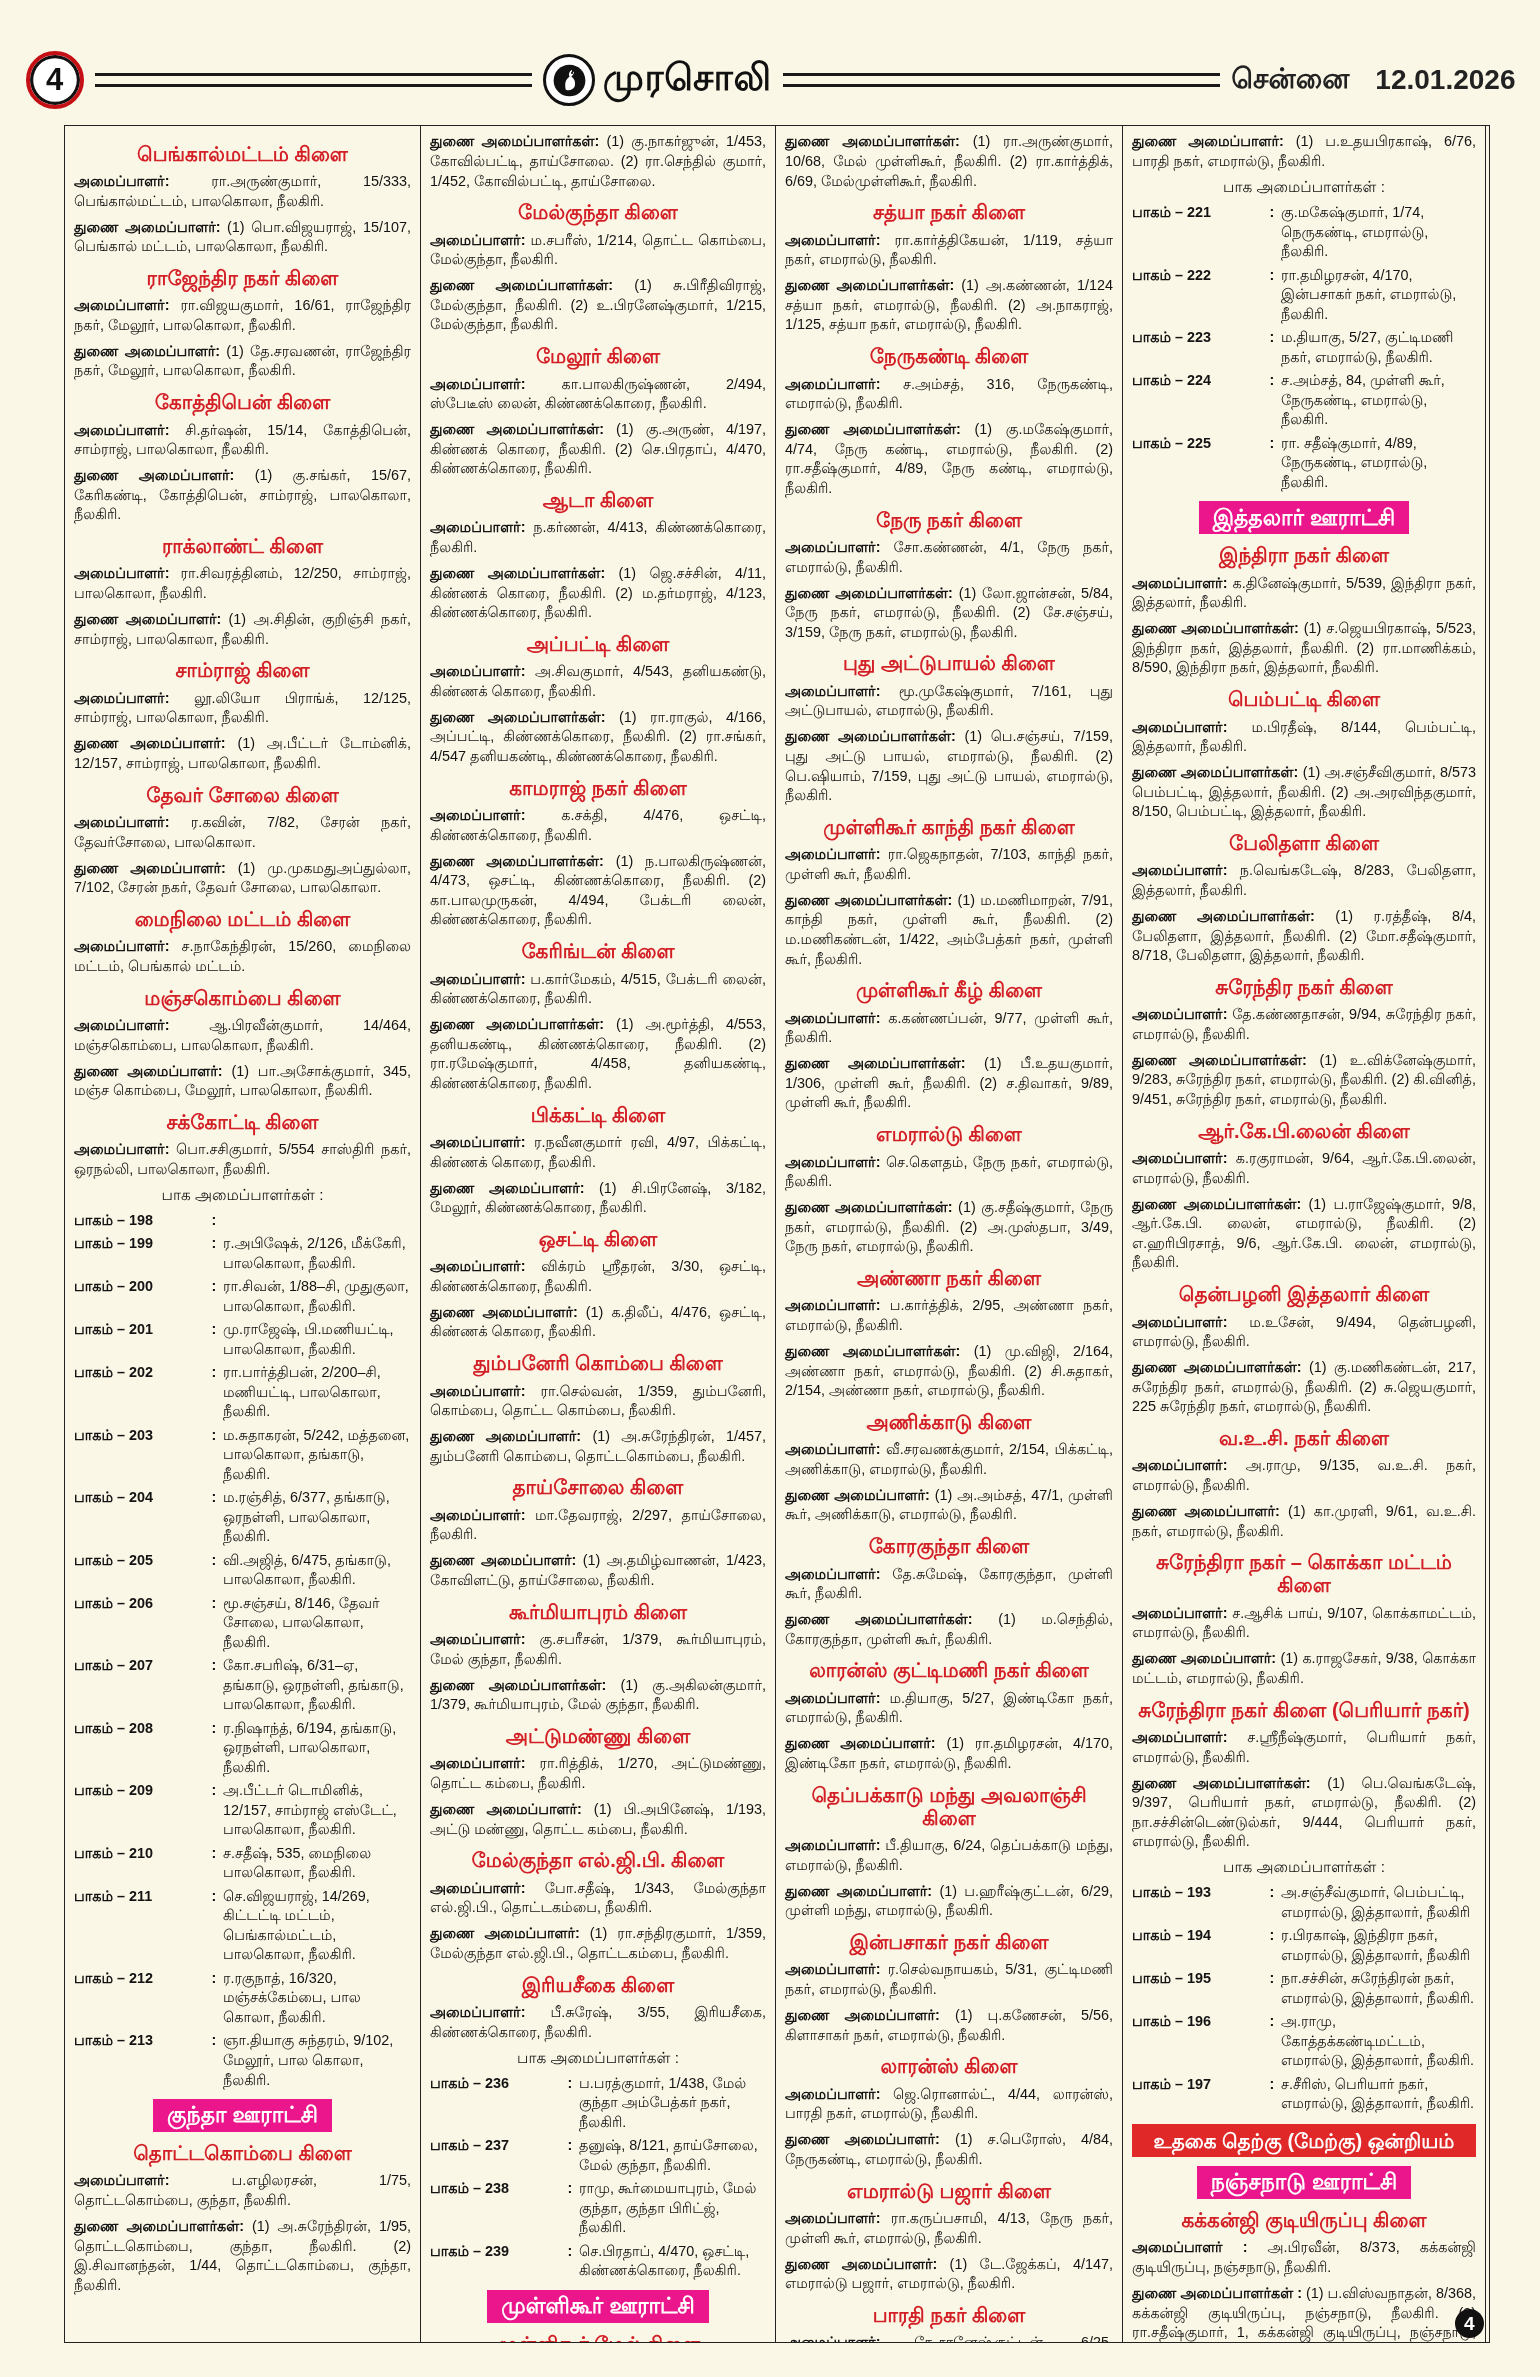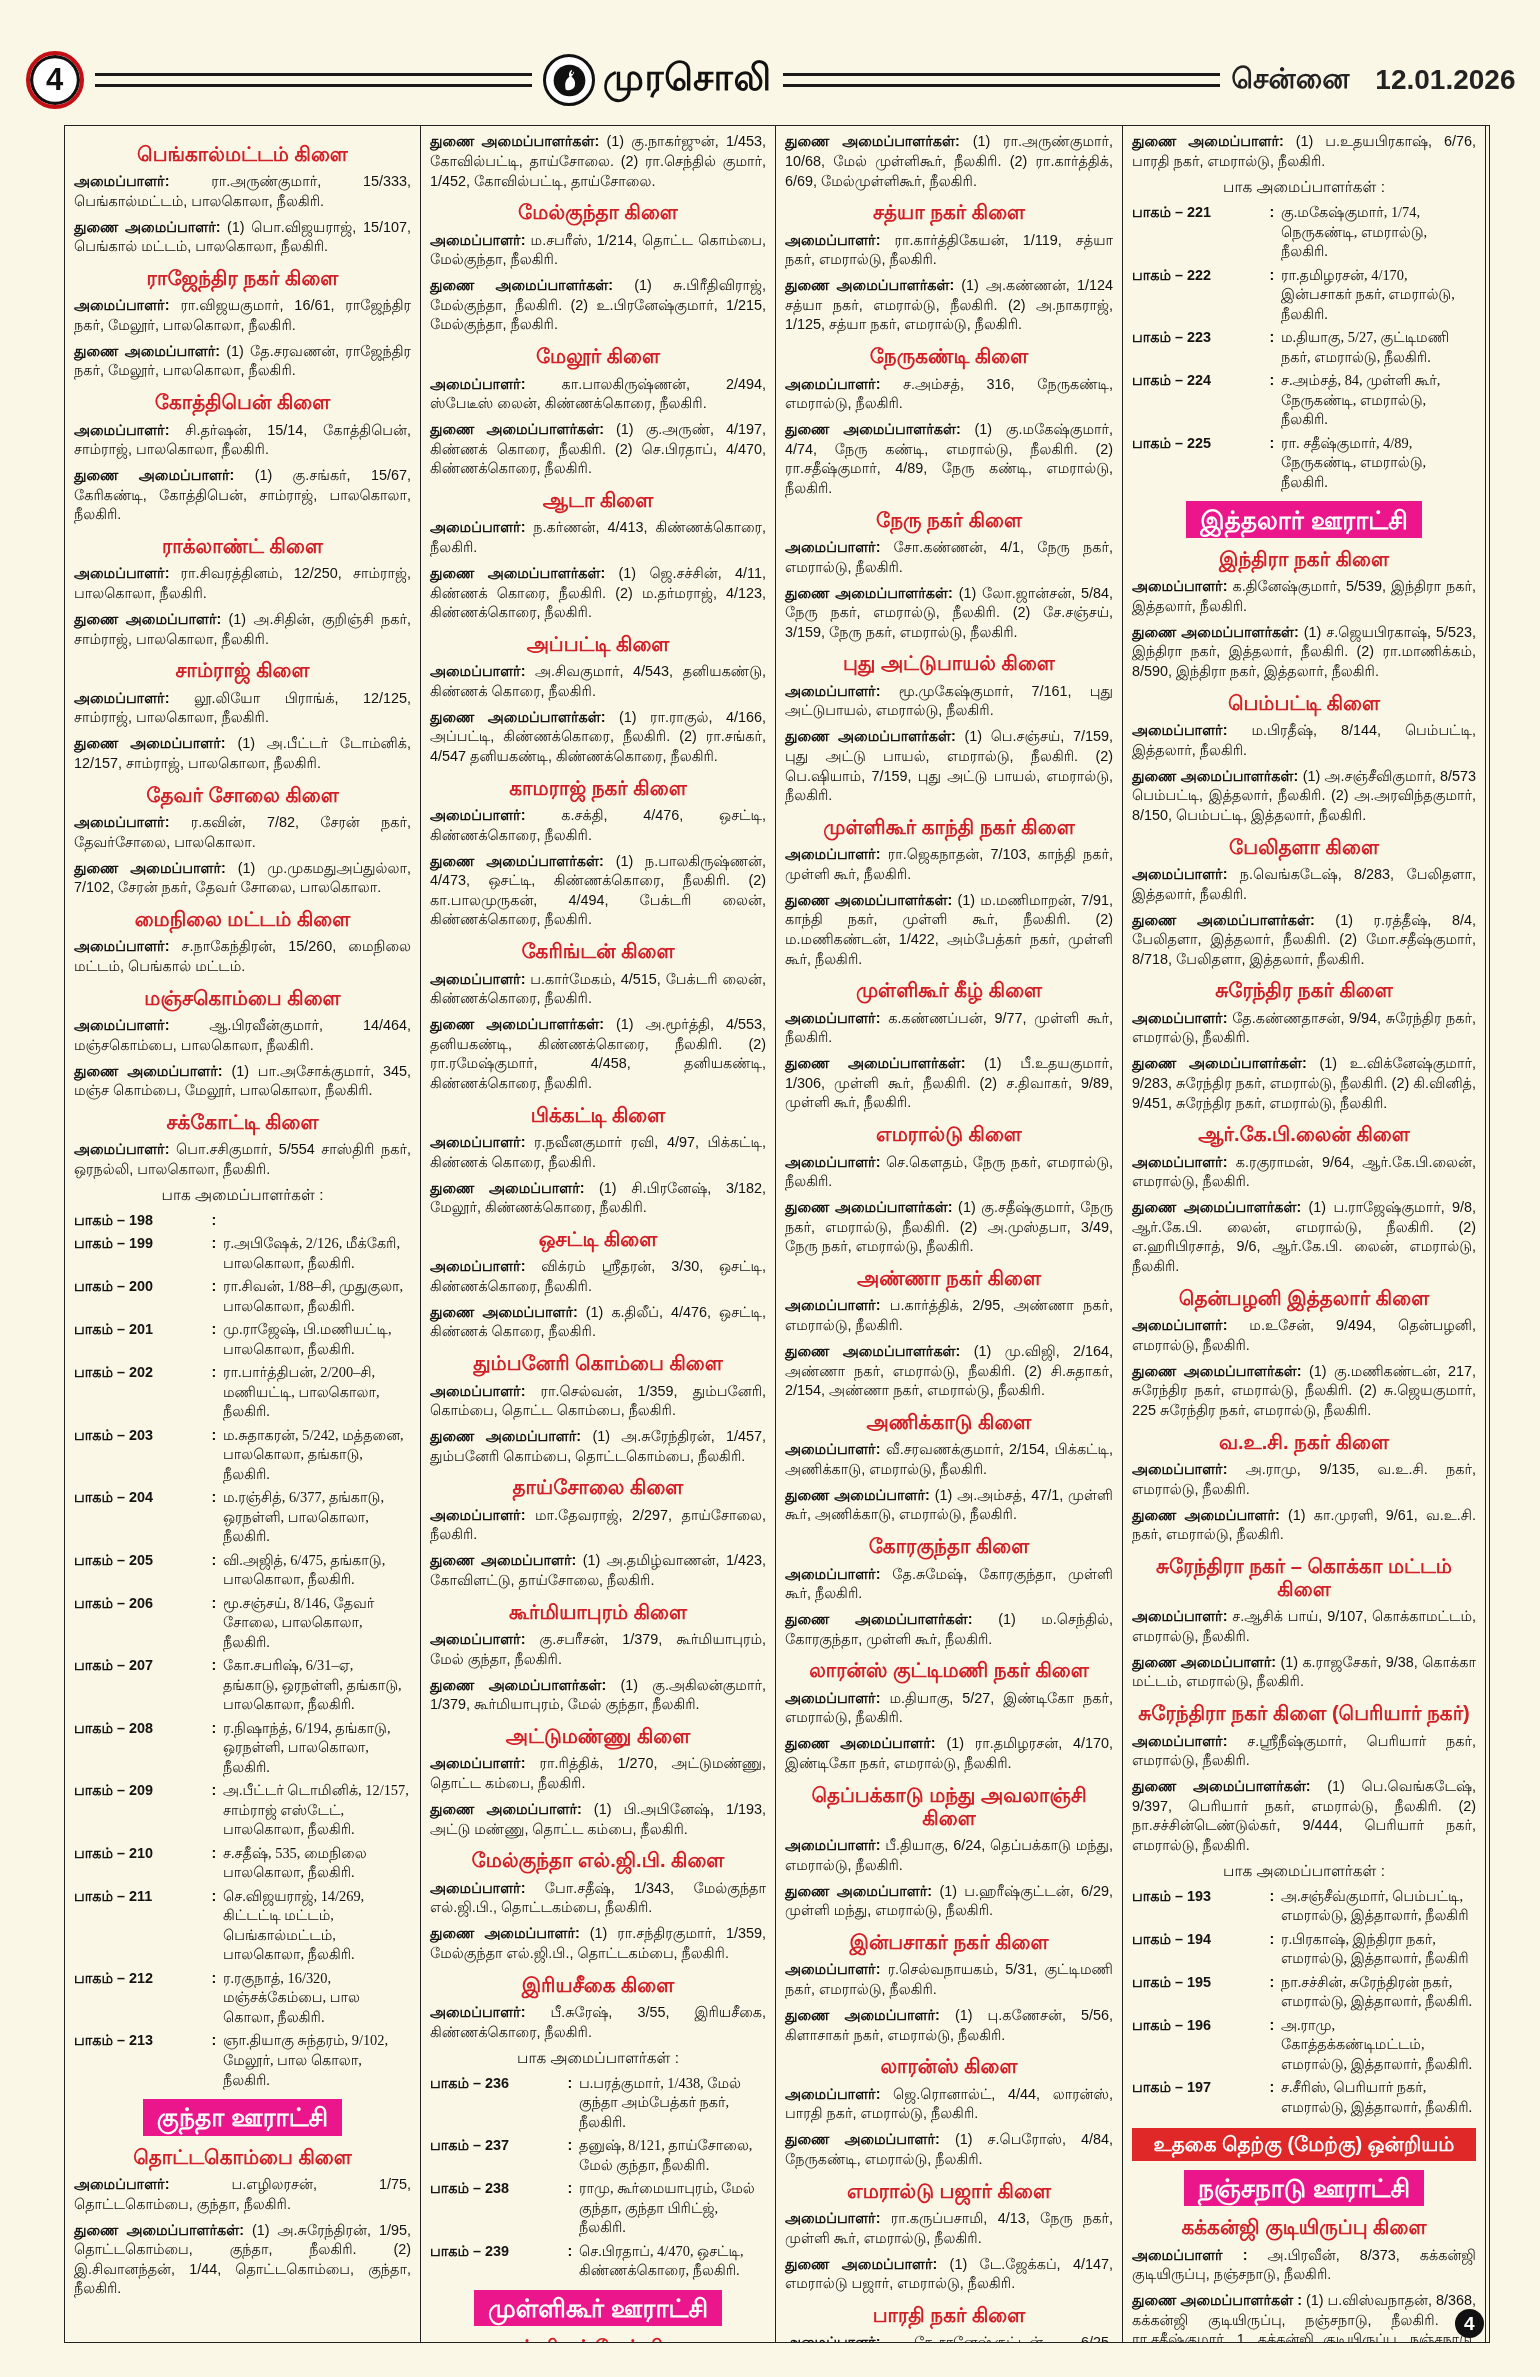--- a/index.html
+++ b/index.html
@@ -38,25 +38,25 @@
   .branch-heading{
     color:#d32027;font-weight:bold;font-size:20px;text-align:center;
     margin:10.2px 0 6.4px 0;line-height:1.15;
   }
   .para{font-size:14.4px;line-height:1.36;text-align:justify;margin:0 0 6.4px 0;}
   .para .lbl{font-weight:bold;}
   .subhead{font-weight:normal;font-size:15.3px;text-align:center;margin:6.4px 0 5.1px 0;}
   .ward{display:flex;font-size:14.4px;line-height:1.36;margin:0 0 3.8px 0;}
   .ward .wlabel{flex:0 0 131px;font-weight:bold;white-space:nowrap;}
   .ward .wcolon{flex:0 0 18px;font-weight:bold;text-align:center;}
-  .ward .wtext{flex:1 1 auto;text-align:left;font-family:Liberation Serif, serif;}
+  .ward .wtext{flex:1 1 auto;text-align:left;}
   .pink-banner-wrap{text-align:center;margin:9px 0 5.1px 0;}
   .pink-banner{
     display:inline-block;background:#ec168c;color:#fff;font-weight:bold;
-    font-size:25px;padding:3.2px 14px;line-height:1.2;
+    font-size:22px;padding:3.2px 14px;line-height:1.2;
   }
   .union-banner{
     background:#e02828;color:#fff;font-weight:bold;font-size:20px;
     text-align:center;padding:4.5px 3.8px;margin:10.2px 0 6.4px 0;line-height:1.2;
   }
   .footbadge{
     position:absolute;right:5.1px;bottom:3.8px;width:29px;height:29px;border-radius:50%;
     background:#111;color:#fff;font-size:19px;font-weight:bold;
     display:flex;align-items:center;justify-content:center;
   }

